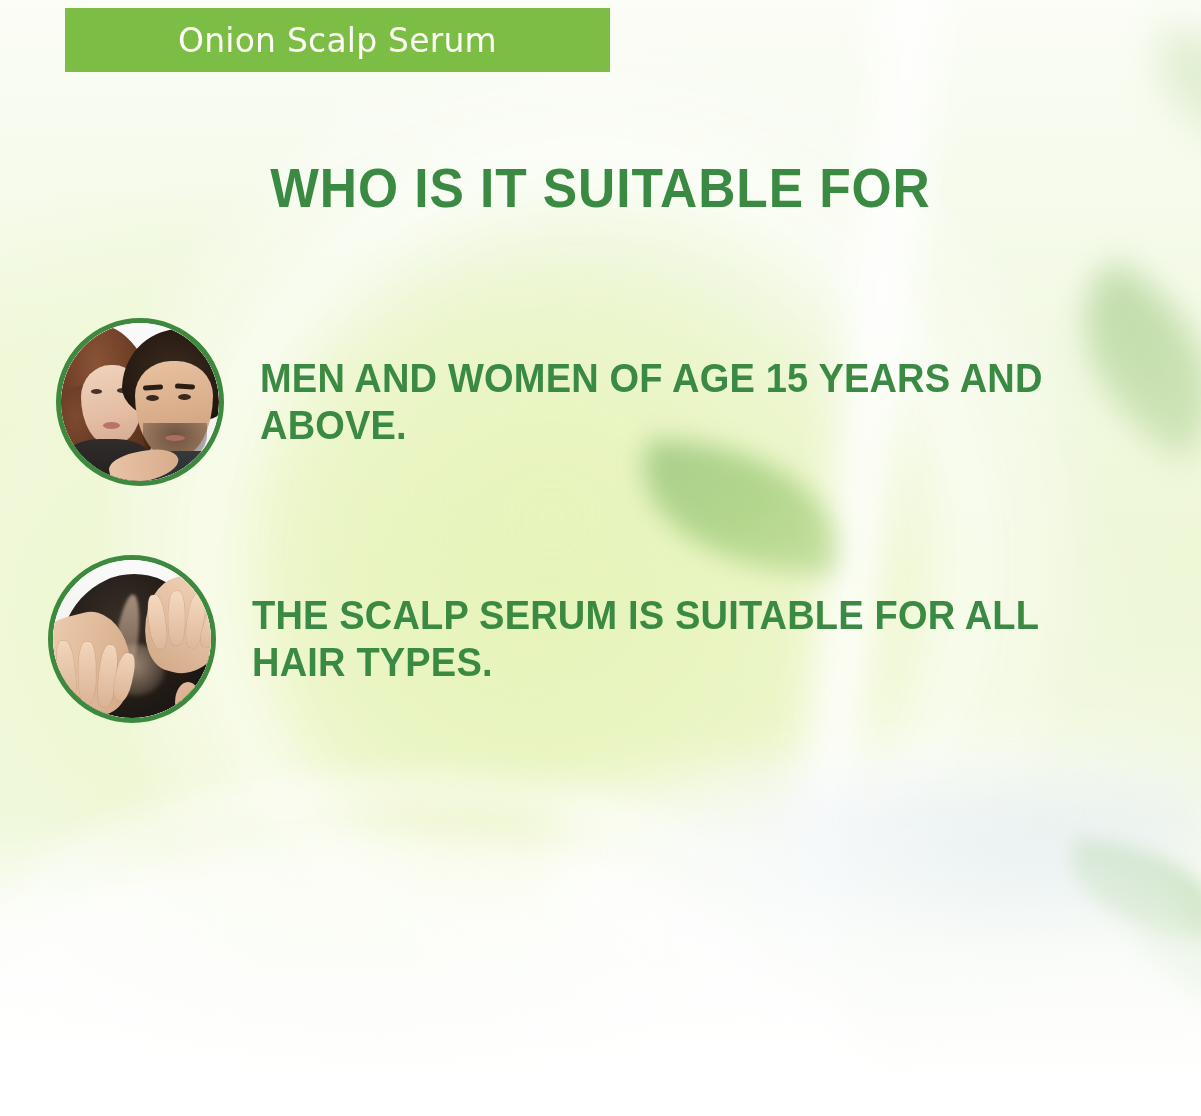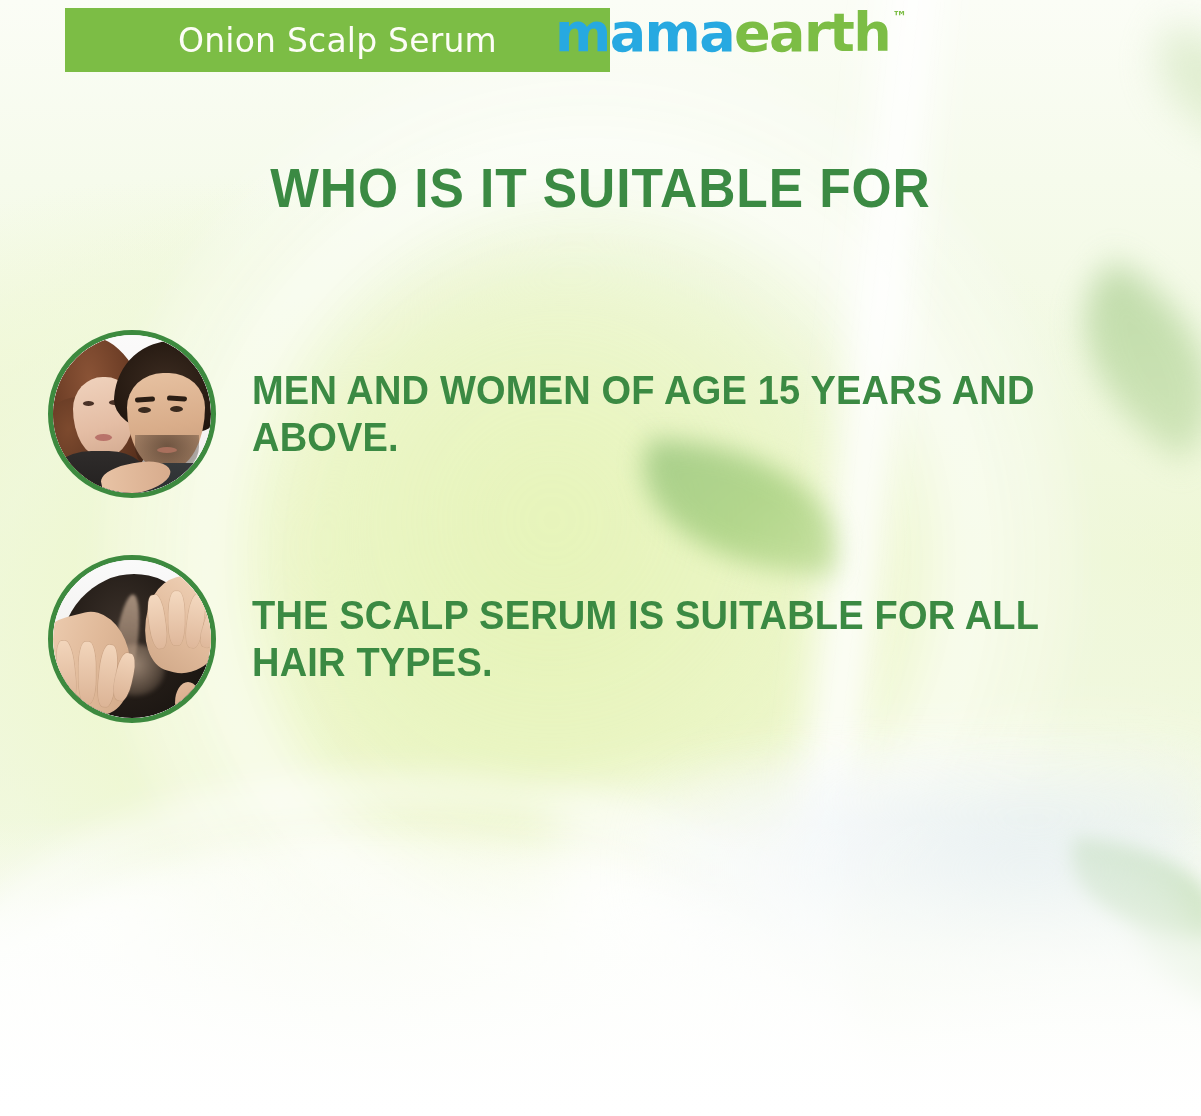--- a/index.html
+++ b/index.html
@@ -196,21 +196,21 @@
     white-space:nowrap;
   }
 
   
   .bullet-row {
     position:absolute;
     display:flex;
     align-items:center;
     width:1180px;
   }
-  .bullet-row-1 { left:0; top:330px; }
+  .bullet-row-1 { left:0; top:318px;padding-left:8px; }
   .bullet-row-2 { left:0; top:555px; }
 
   .bullet-photo {
     position:relative;
     flex:0 0 auto;
     width:168px; height:168px;
     margin-left:48px;
     border-radius:50%;
     border:5px solid #3d8a3f;
     background:#fff;
@@ -392,25 +392,20 @@
   <div class="bowl-rim"></div>
   <div class="bottom-tint"></div>
   <div class="bottom-fade"></div>
 
   <div class="header">
 
     <div class="product-banner">
       <span class="product-banner-label">Onion Scalp Serum</span>
     </div>
 
-    <div class="brand-logo">
-      <span class="brand-word brand-mama">mama</span>
-      <span class="brand-word brand-earth">earth</span>
-      <span class="brand-tm">™</span>
-    </div>
 
   </div>
 
   <h1 class="section-heading">WHO IS IT SUITABLE FOR</h1>
 
   <div class="bullet-row bullet-row-1">
 
     <div class="bullet-photo">
       <div class="photo-inner ph-couple">
         <div class="bg-white"></div>

